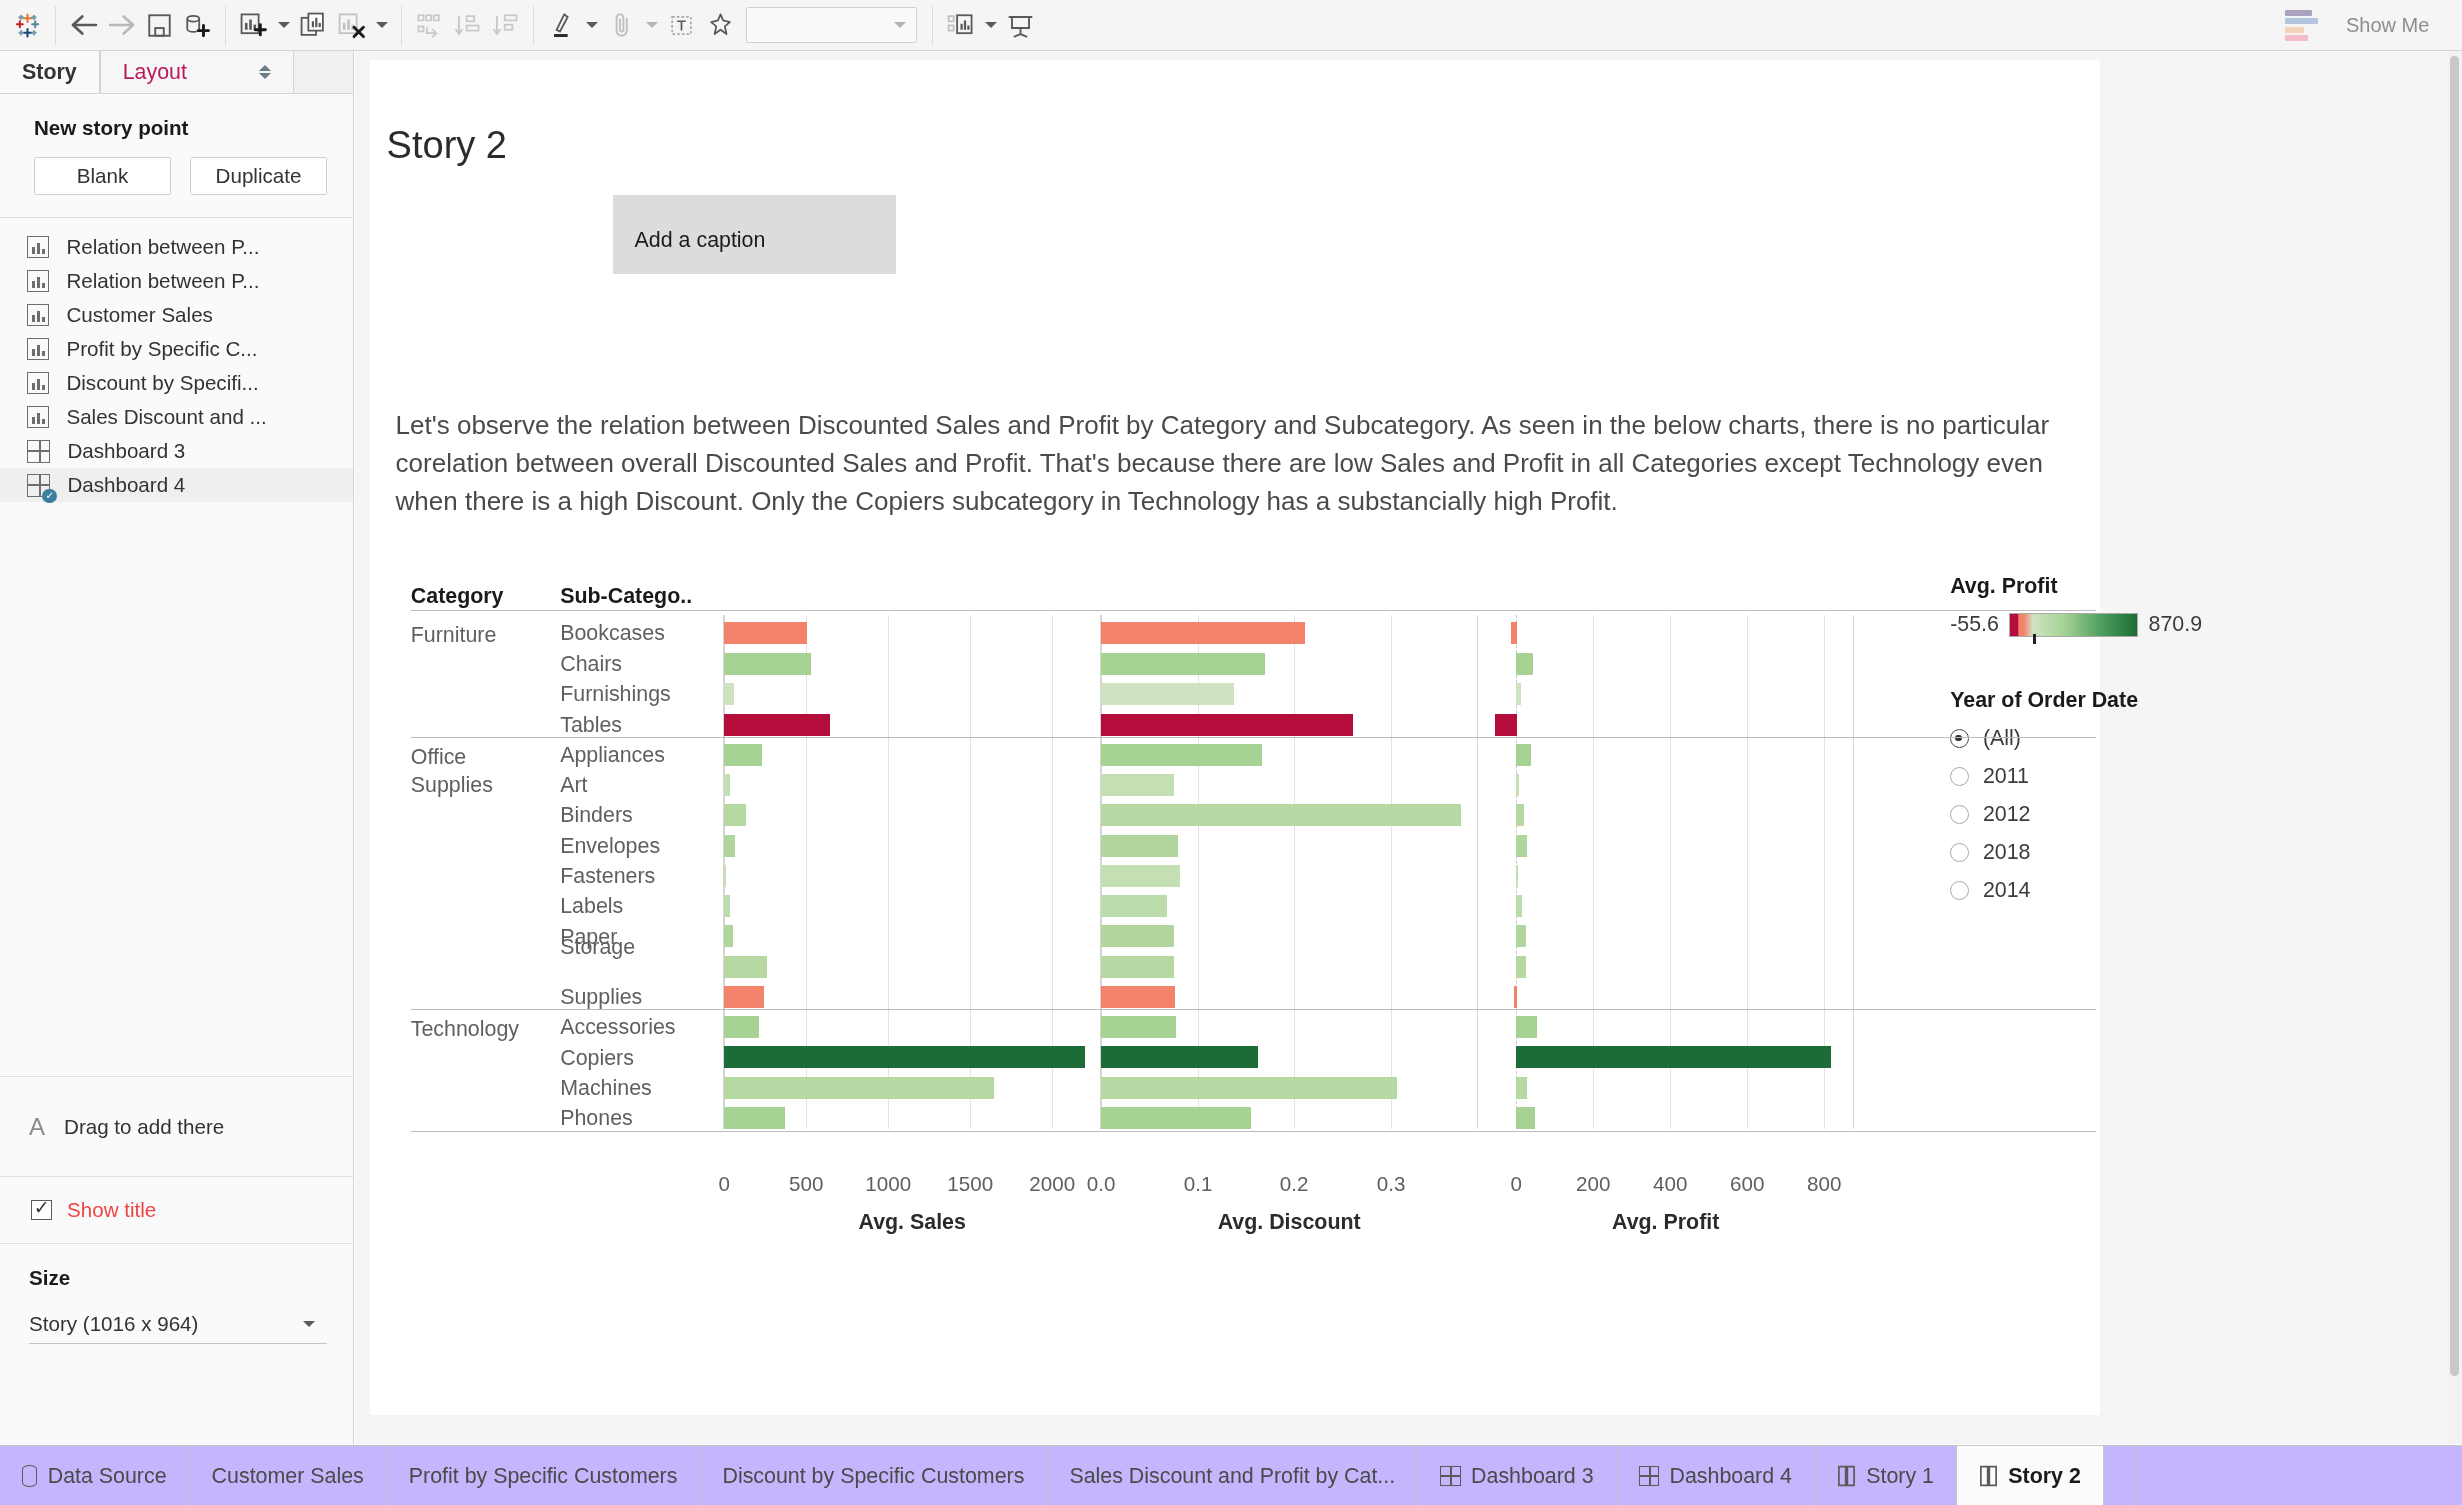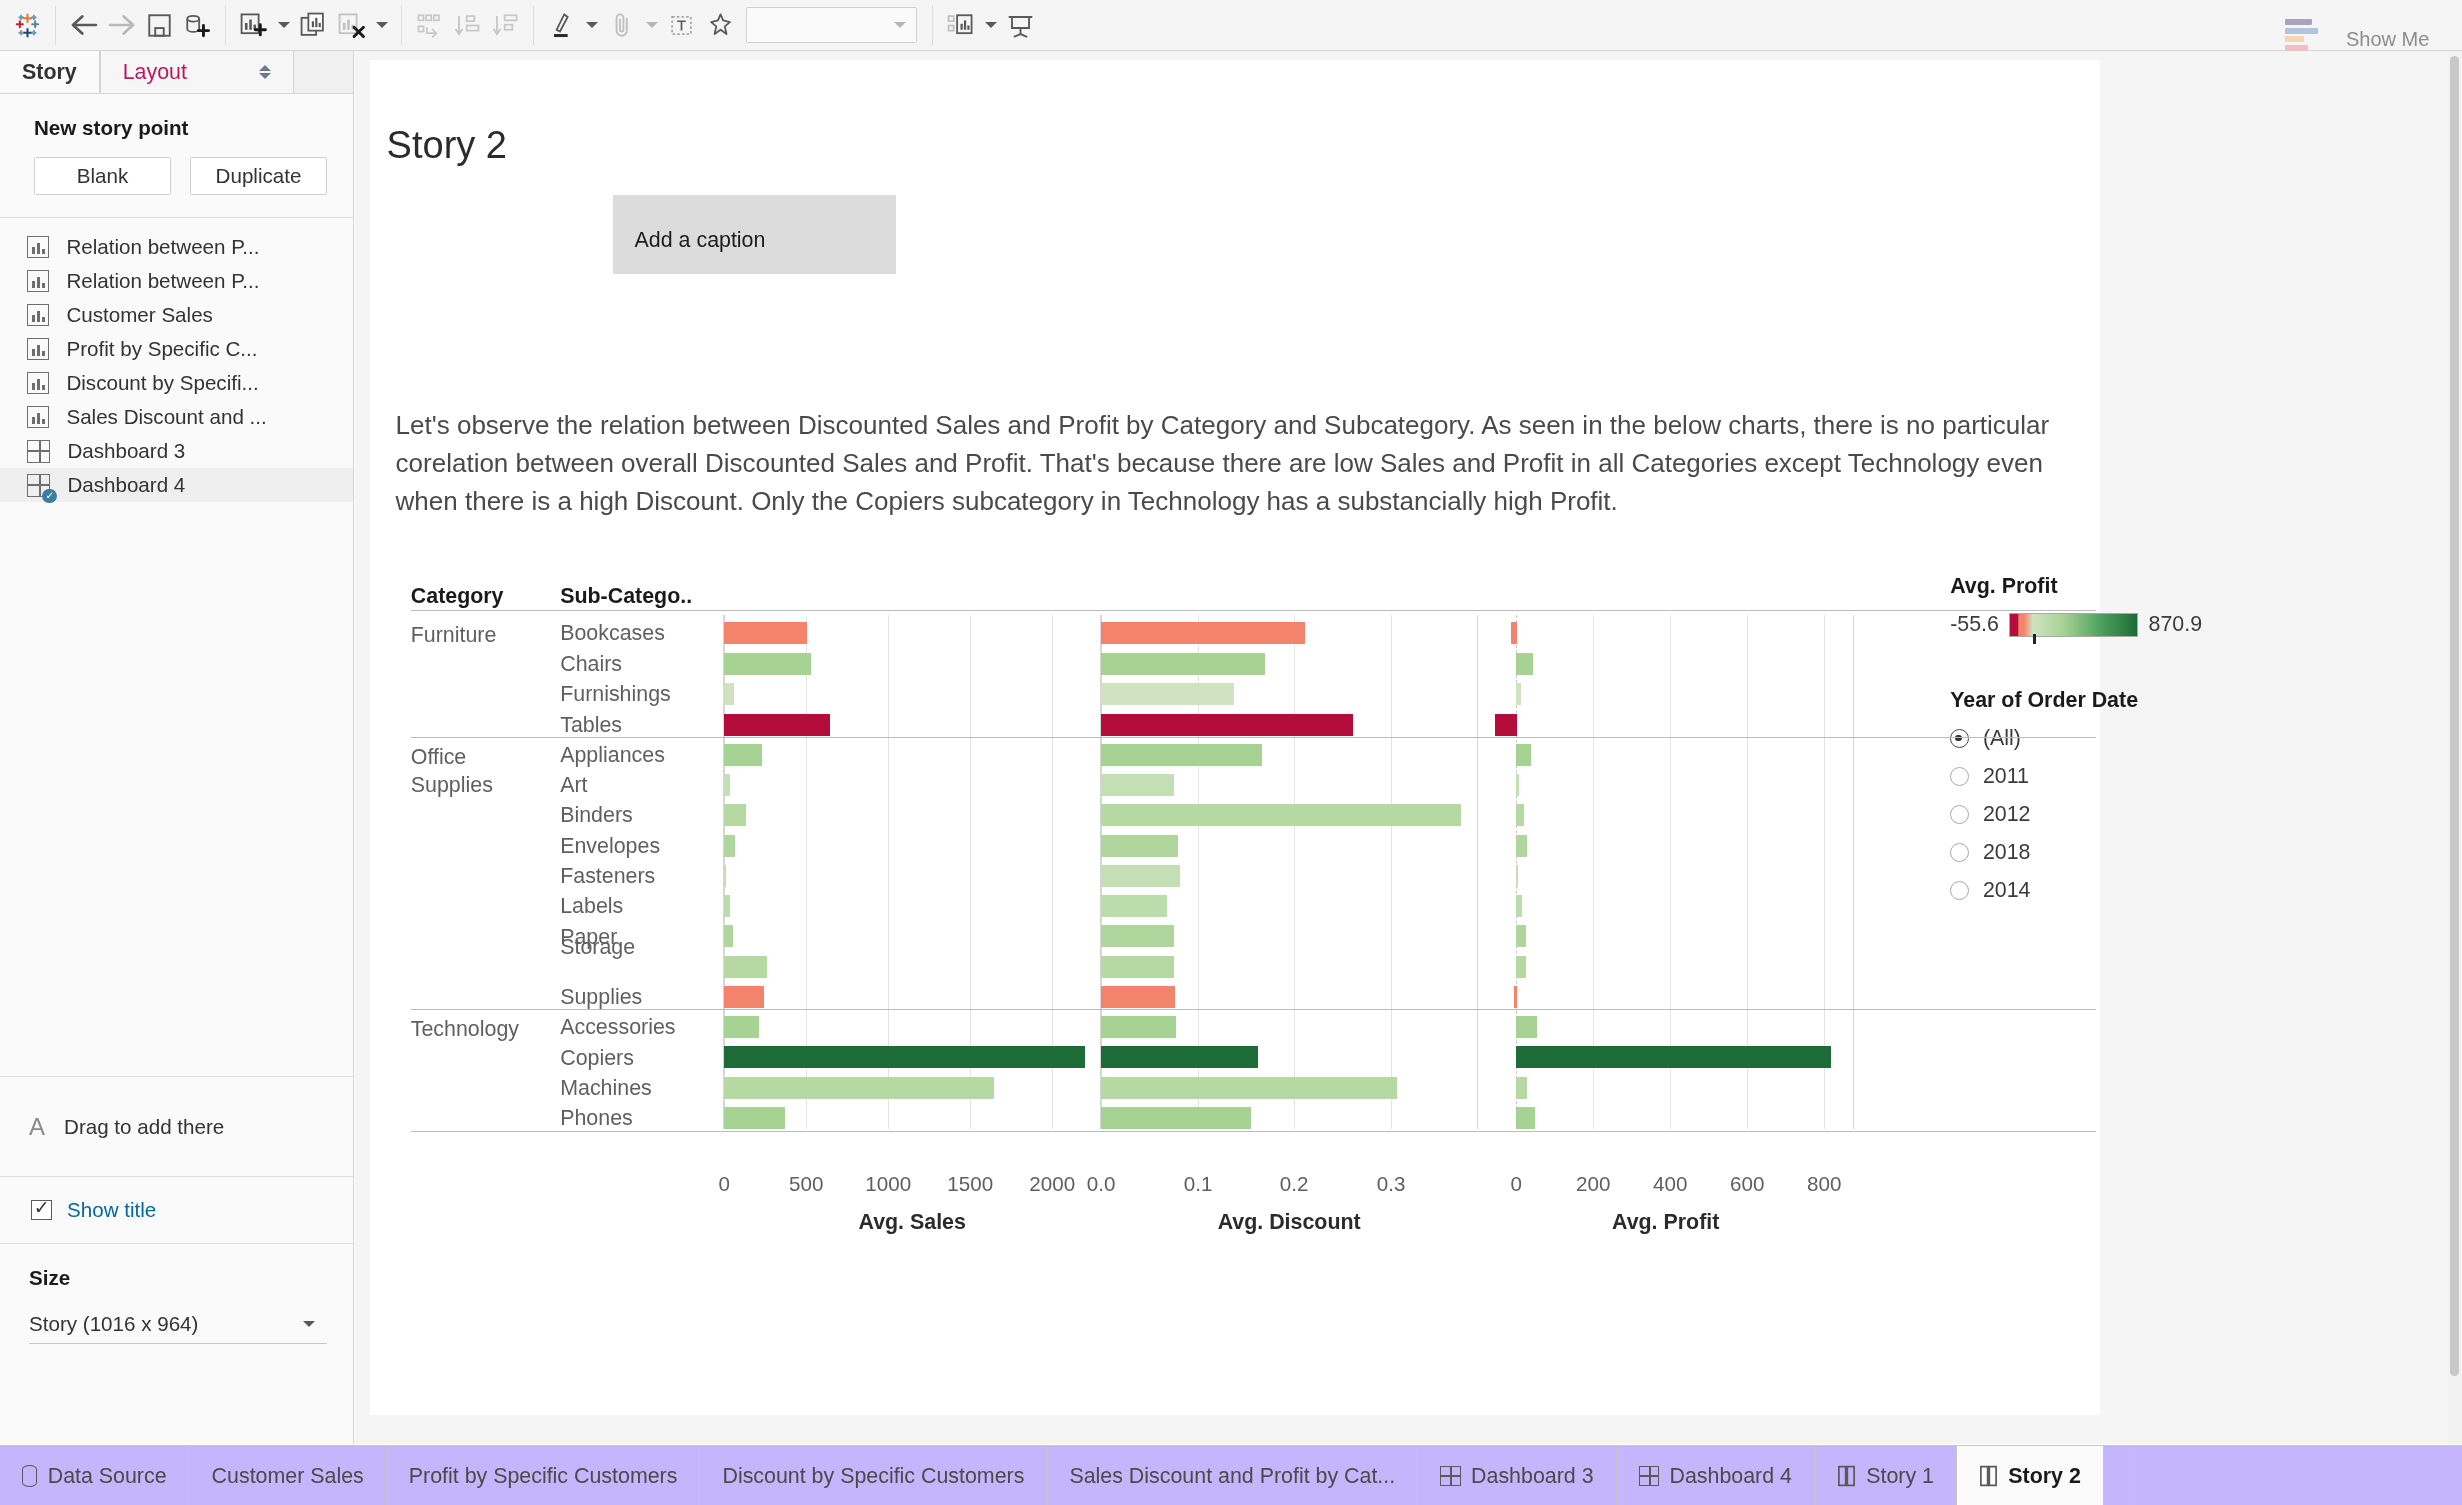--- a/index.html
+++ b/index.html
@@ -27,21 +27,21 @@
   .tb-cbo {
     width: 171px; height: 36px; background: #fafafa; border: 0.9px solid #d0d0d0;
     border-radius: 1.7px; display: flex; align-items: center; justify-content: flex-end;
     padding-right: 10.3px; margin: 0 6.9px;
   }
   .caret { width: 0; height: 0; border-left: 6px solid transparent; border-right: 6px solid transparent;
            border-top: 6.9px solid #b5b5b5; }
   .caret.dark { border-top-color: #5a5a5a; }
   #showme {
     position: absolute; right: 19px; top: 0; height: 51px;
-    display: flex; align-items: flex-end; gap: 28px; padding-right: 13.7px;
+    display: flex; align-items: center; gap: 28px; padding-right: 13.7px;
   }
   #showme .sm-label { color: #8d8d8d; font-size: 20px; }
   .sm-bars { display: flex; flex-direction: column; gap: 2.6px; }
   .sm-bars i { display: block; height: 6px; border-radius: 0.9px; }
 
   
   #sidebar {
     position: absolute; left: 0; top: 51px; width: 354px; height: 1393px;
     background: #fafafa; border-right: 0.9px solid #d4d4d4;
   }
@@ -454,21 +454,21 @@
       </div>
     </div>
 
   <div id="drag-text">
     <span class="A">A</span>
     <span class="lbl">Drag to add there</span>
   </div>
 
   <div id="show-title-row">
     <span class="cbx"></span>
-    <span style="font-size:20.6px;color:#0369a1">Show title</span>
+    <span style="font-size:20.6px;color:#ef4444">Show title</span>
   </div>
 
   <div id="size-block">
     <div class="t">Size</div>
     <div id="size-sel">
       <span>Story (1016 x 964)</span>
       <span class="caret dark"></span>
     </div>
   </div>
 </div>

